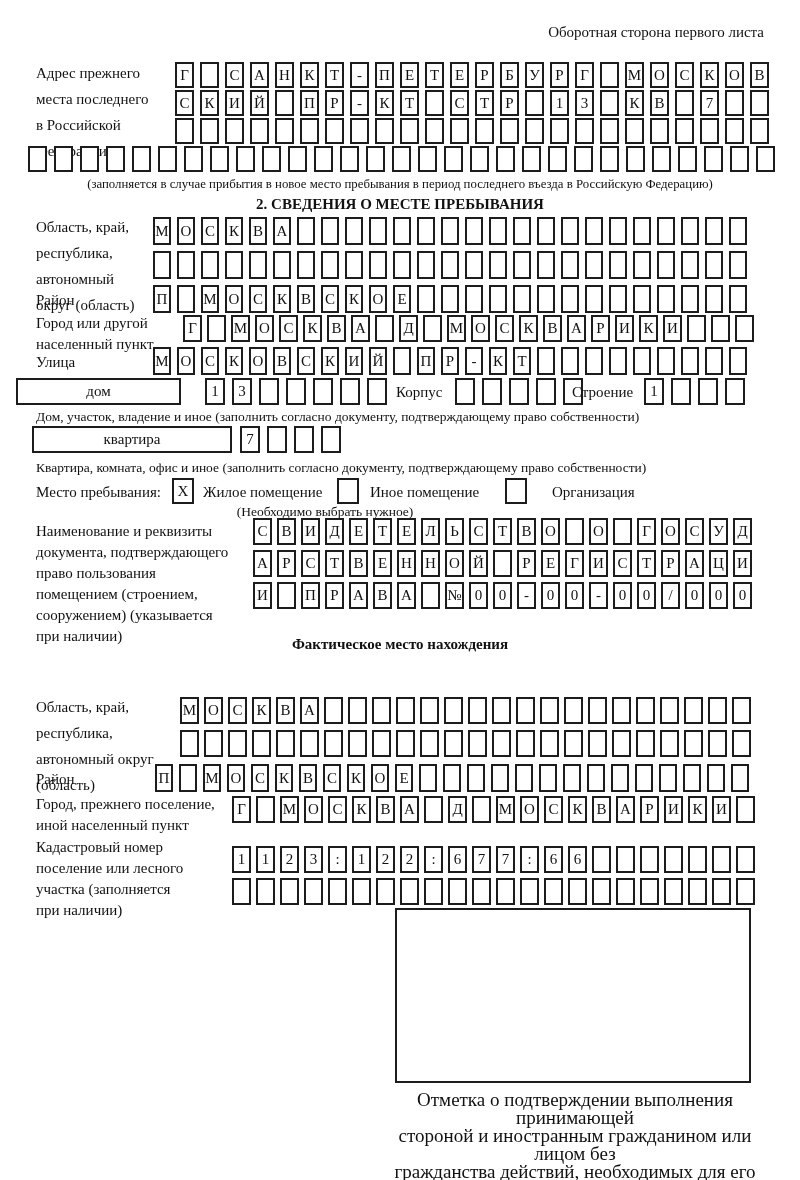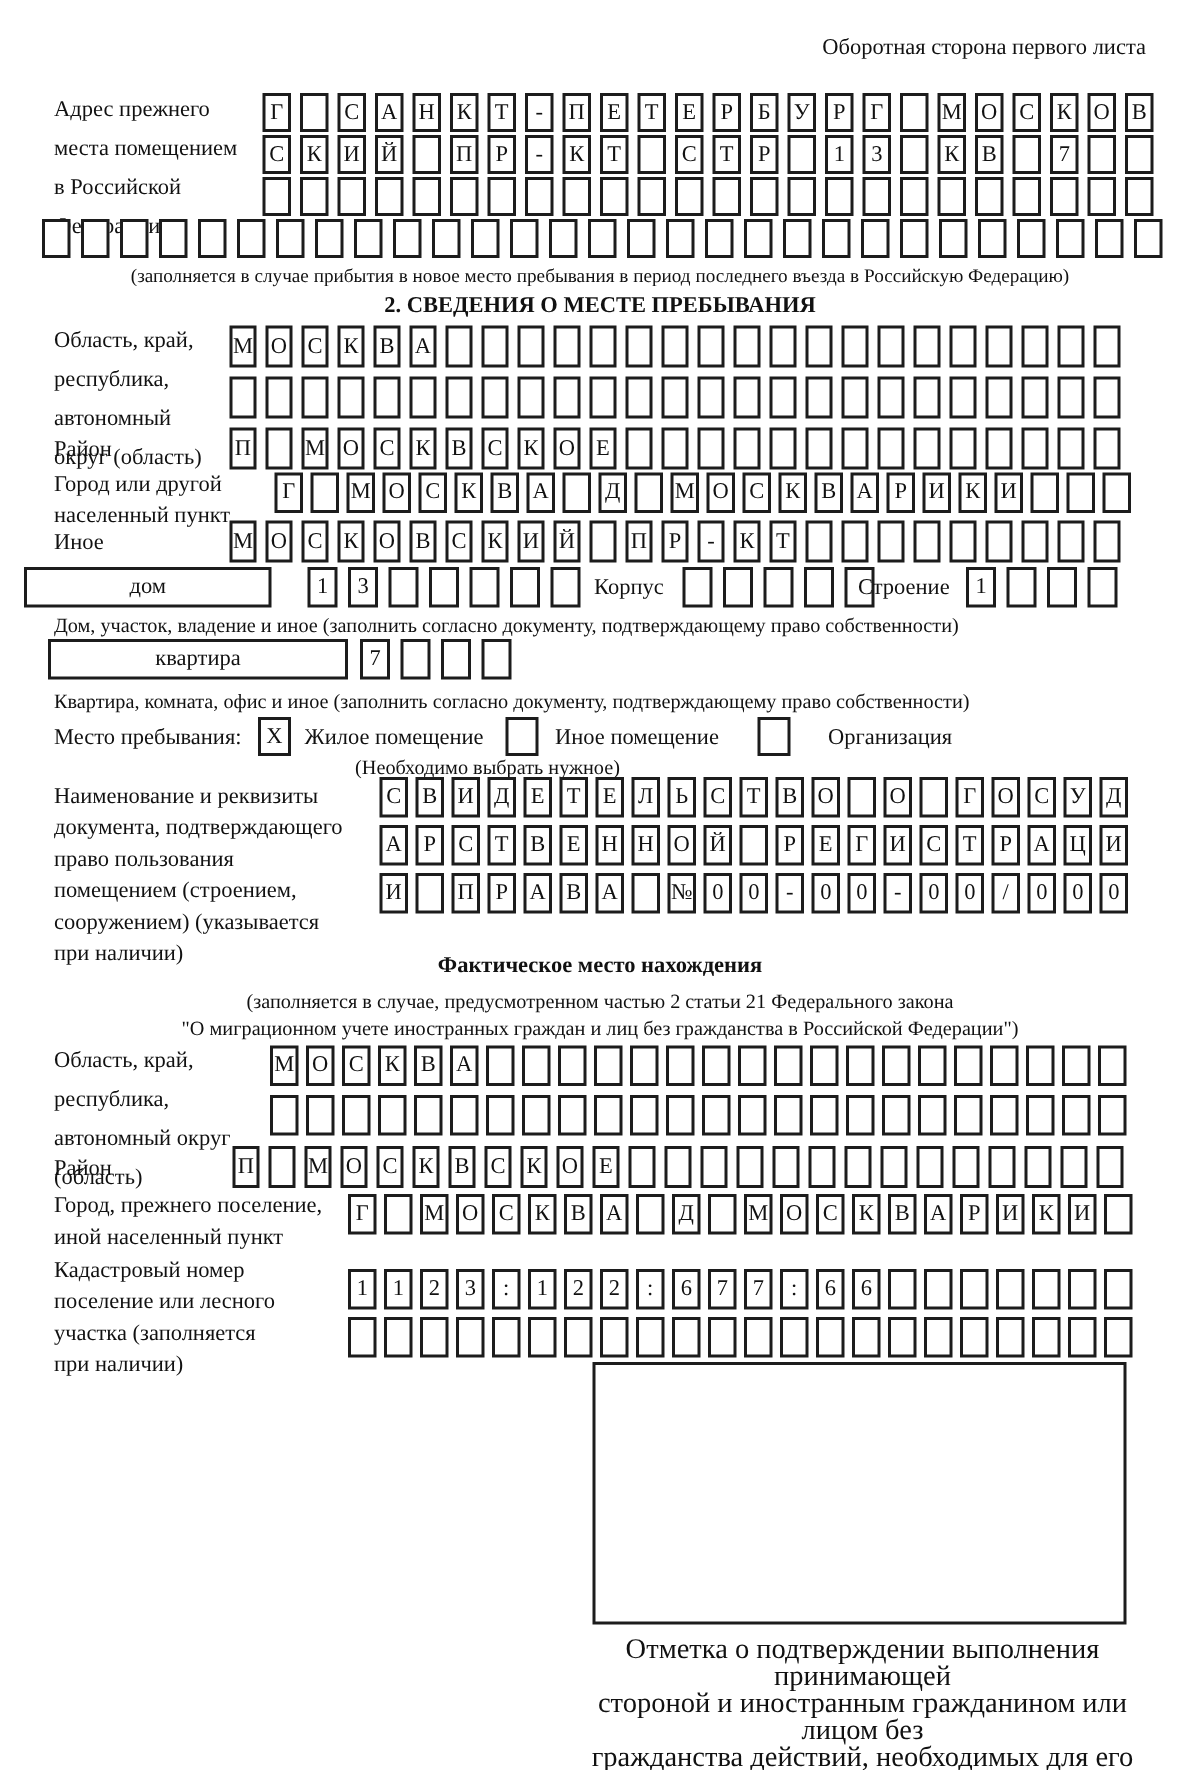--- a/index.html
+++ b/index.html
@@ -38,21 +38,21 @@
 </style>
 </head>
 <body>
 
 <div class="page">
 
   <div class="abs one" style="right:36px; top:22px;">Оборотная сторона первого листа</div>
 
   <div class="abs lbl" style="left:36px; top:60px; width:145px;">
       <div>Адрес прежнего</div>
-      <div>места помещением</div>
+      <div>места последнего</div>
       <div>в Российской</div>
       <div>Федерации</div>
     </div>
   <div class="abs boxrow r-top" style="left:175px; top:62px;">
       <span class="cbox">Г</span>
       <span class="cbox"></span>
       <span class="cbox">С</span>
       <span class="cbox">А</span>
       <span class="cbox">Н</span>
       <span class="cbox">К</span>
@@ -276,21 +276,21 @@
       <span class="cbox">А</span>
       <span class="cbox">Р</span>
       <span class="cbox">И</span>
       <span class="cbox">К</span>
       <span class="cbox">И</span>
       <span class="cbox"></span>
       <span class="cbox"></span>
       <span class="cbox"></span>
     </div>
 
-  <div class="abs one" style="left:36px; top:352px;">Иное</div>
+  <div class="abs one" style="left:36px; top:352px;">Улица</div>
   <div class="abs boxrow r-std" style="left:153px; top:347px;">
       <span class="cbox">М</span>
       <span class="cbox">О</span>
       <span class="cbox">С</span>
       <span class="cbox">К</span>
       <span class="cbox">О</span>
       <span class="cbox">В</span>
       <span class="cbox">С</span>
       <span class="cbox">К</span>
       <span class="cbox">И</span>
@@ -439,24 +439,20 @@
       <span class="cbox">-</span>
       <span class="cbox">0</span>
       <span class="cbox">0</span>
       <span class="cbox">/</span>
       <span class="cbox">0</span>
       <span class="cbox">0</span>
       <span class="cbox">0</span>
     </div>
 
   <div class="abs one bold center800" style="top:634px;">Фактическое место нахождения</div>
-  <div class="abs cap-mid center800" style="top:659px;">
-      <div>(заполняется в случае, предусмотренном частью 2 статьи 21 Федерального закона</div>
-      <div>"О миграционном учете иностранных граждан и лиц без гражданства в Российской Федерации")</div>
-    </div>
 
   <div class="abs lbl" style="left:36px; top:694px; width:145px;">
       <div>Область, край,</div>
       <div>республика,</div>
       <div>автономный округ</div>
       <div>(область)</div>
     </div>
   <div class="abs boxrow r-24" style="left:180px; top:697px;">
       <span class="cbox">М</span>
       <span class="cbox">О</span>

